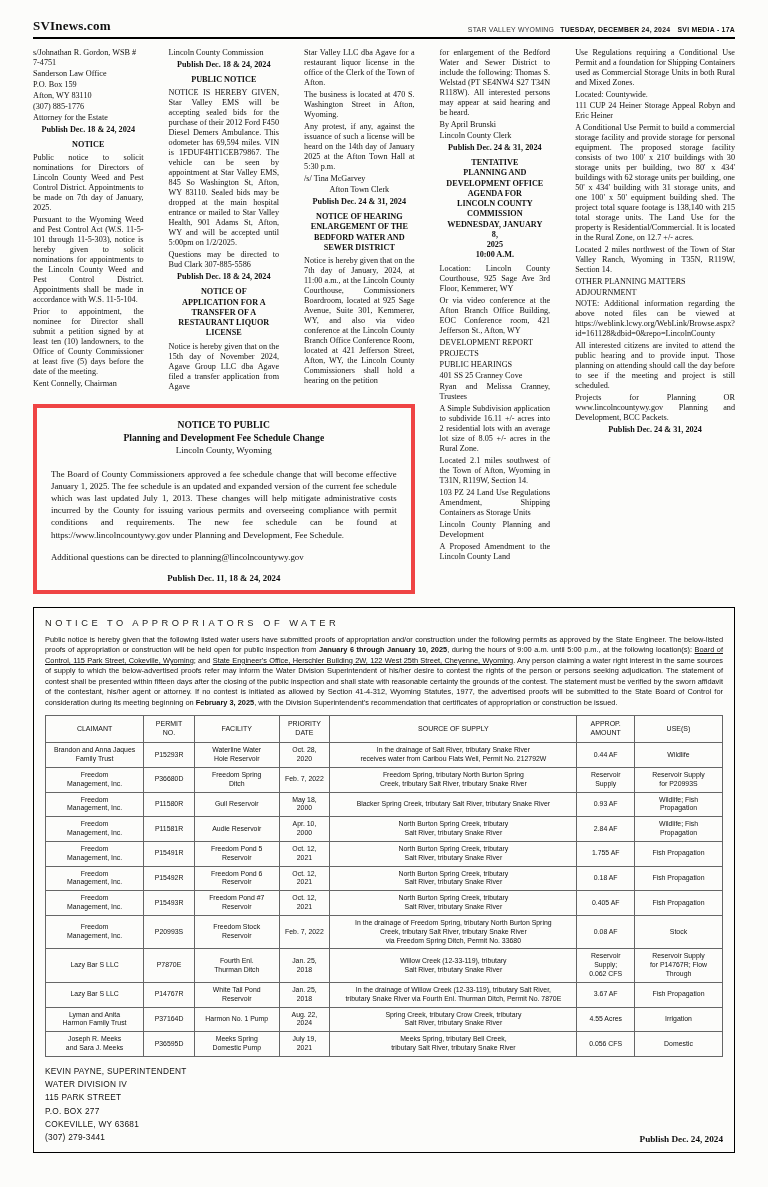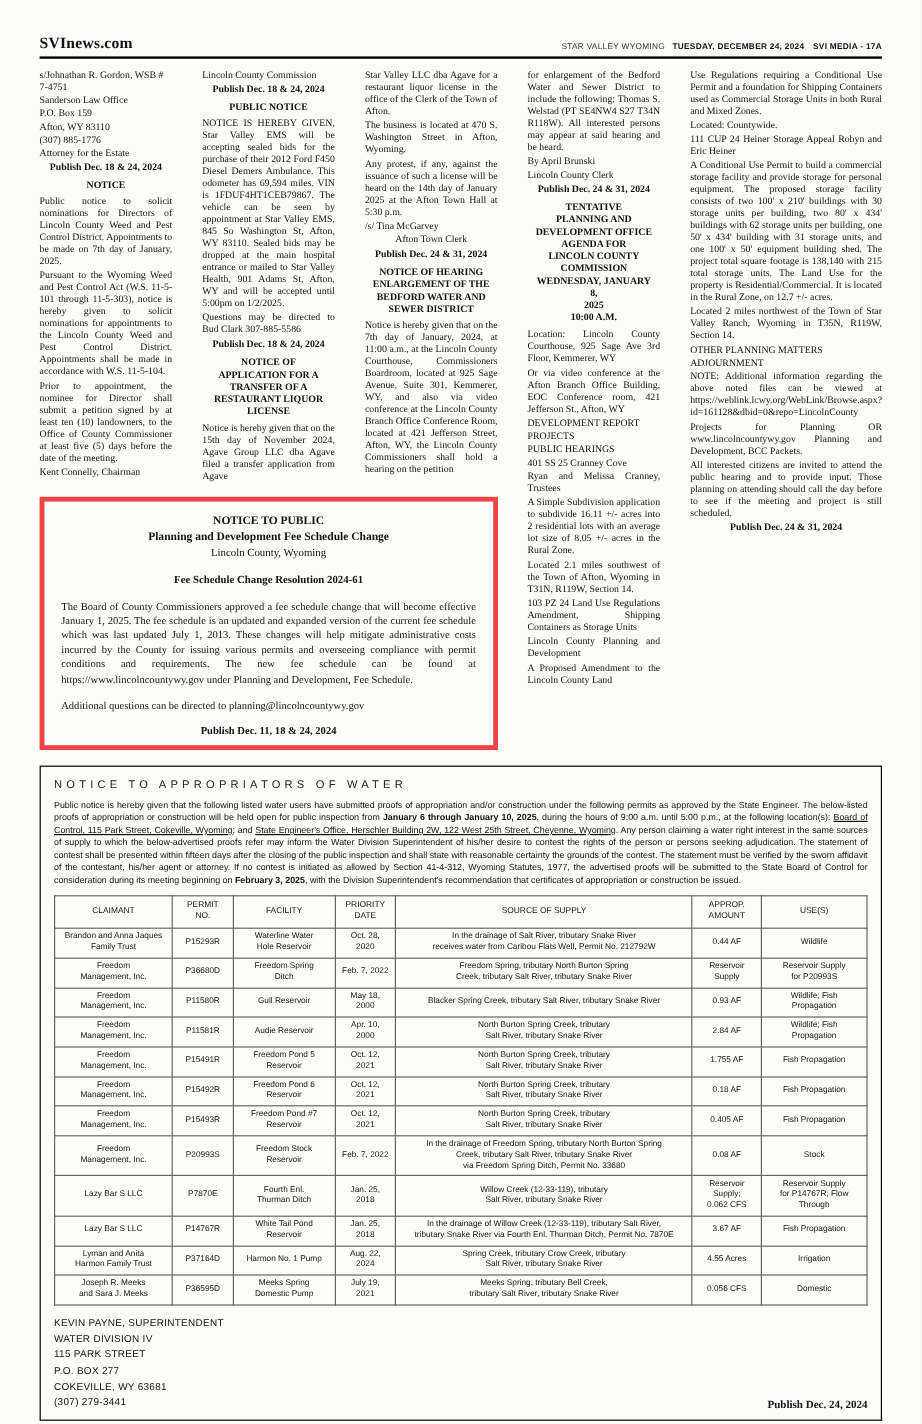--- a/index.html
+++ b/index.html
@@ -1,19 +1,19 @@
 <!DOCTYPE html>
 <html lang="en"><head>
 <meta charset="utf-8">
 <style>
   * { margin:0; padding:0; box-sizing:border-box; }
   html,body { background:#e8e6e1; }
   .page {
     width:768px; height:1187px; margin:0 auto; background:#fcfcfa; color:#111;
-    font-family:"Liberation Serif", serif; padding:28px 33px 28px; overflow:hidden;
+    font-family:"Liberation Serif", serif; padding:18px 33px 28px; overflow:hidden;
   }
   
   .masthead {
     display:flex; justify-content:space-between; align-items:flex-end;
     border-bottom:2px solid #000; padding-bottom:3px;
   }
   .site { font-size:13px; font-weight:bold; letter-spacing:.2px; }
   .dateline { font-family:"Liberation Sans", sans-serif; font-size:6.9px; letter-spacing:.25px; padding-bottom:1px; }
   .dateline .region { font-weight:normal; color:#333; }
   .dateline .date { font-weight:bold; margin-left:4px; }
@@ -144,30 +144,29 @@
       </section>
     <section class="col" data-col="4">
         <div class="para">Use Regulations requiring a Conditional Use Permit and a foundation for Shipping Containers used as Commercial Storage Units in both Rural and Mixed Zones.</div>
         <div class="line">Located: Countywide.</div>
         <div class="para">111 CUP 24 Heiner Storage Appeal Robyn and Eric Heiner</div>
         <div class="para">A Conditional Use Permit to build a commercial storage facility and provide storage for personal equipment. The proposed storage facility consists of two 100' x 210' buildings with 30 storage units per building, two 80' x 434' buildings with 62 storage units per building, one 50' x 434' building with 31 storage units, and one 100' x 50' equipment building shed. The project total square footage is 138,140 with 215 total storage units. The Land Use for the property is Residential/Commercial. It is located in the Rural Zone, on 12.7 +/- acres.</div>
         <div class="para">Located 2 miles northwest of the Town of Star Valley Ranch, Wyoming in T35N, R119W, Section 14.</div>
         <div class="line">OTHER PLANNING MATTERS</div>
         <div class="line">ADJOURNMENT</div>
         <div class="para">NOTE: Additional information regarding the above noted files can be viewed at https://weblink.lcwy.org/WebLink/Browse.aspx?id=161128&amp;dbid=0&amp;repo=LincolnCounty</div>
+        <div class="para">All interested citizens are invited to attend the public hearing and to provide input. Those planning on attending should call the day before to see if the meeting and project is still scheduled.</div>
         <div class="para">Projects for Planning OR www.lincolncountywy.gov Planning and Development, BCC Packets.</div>
-        <div class="para">All interested citizens are invited to attend the public hearing and to provide input. Those planning on attending should call the day before to see if the meeting and project is still scheduled.</div>
         <div class="publish-line">Publish Dec. 24 &amp; 31, 2024</div>
       </section>
 
     <section class="fee-box">
       <div class="fee-title">NOTICE TO PUBLIC</div>
       <div class="fee-subtitle">Planning and Development Fee Schedule Change</div>
       <div class="fee-location">Lincoln County, Wyoming</div>
-      <div class="fee-resolution">Fee Schedule Change Resolution 2024-61</div>
       <div class="fee-body">
           <div class="fee-para">The Board of County Commissioners approved a fee schedule change that will become effective January 1, 2025. The fee schedule is an updated and expanded version of the current fee schedule which was last updated July 1, 2013. These changes will help mitigate administrative costs incurred by the County for issuing various permits and overseeing compliance with permit conditions and requirements. The new fee schedule can be found at https://www.lincolncountywy.gov under Planning and Development, Fee Schedule.</div>
           <div class="fee-para">Additional questions can be directed to planning@lincolncountywy.gov</div>
         </div>
       <div class="fee-publish">Publish Dec. 11, 18 &amp; 24, 2024</div>
     </section>
   </main>
 
   <section class="water-box">
     <div class="water-title">NOTICE TO APPROPRIATORS OF WATER</div>

